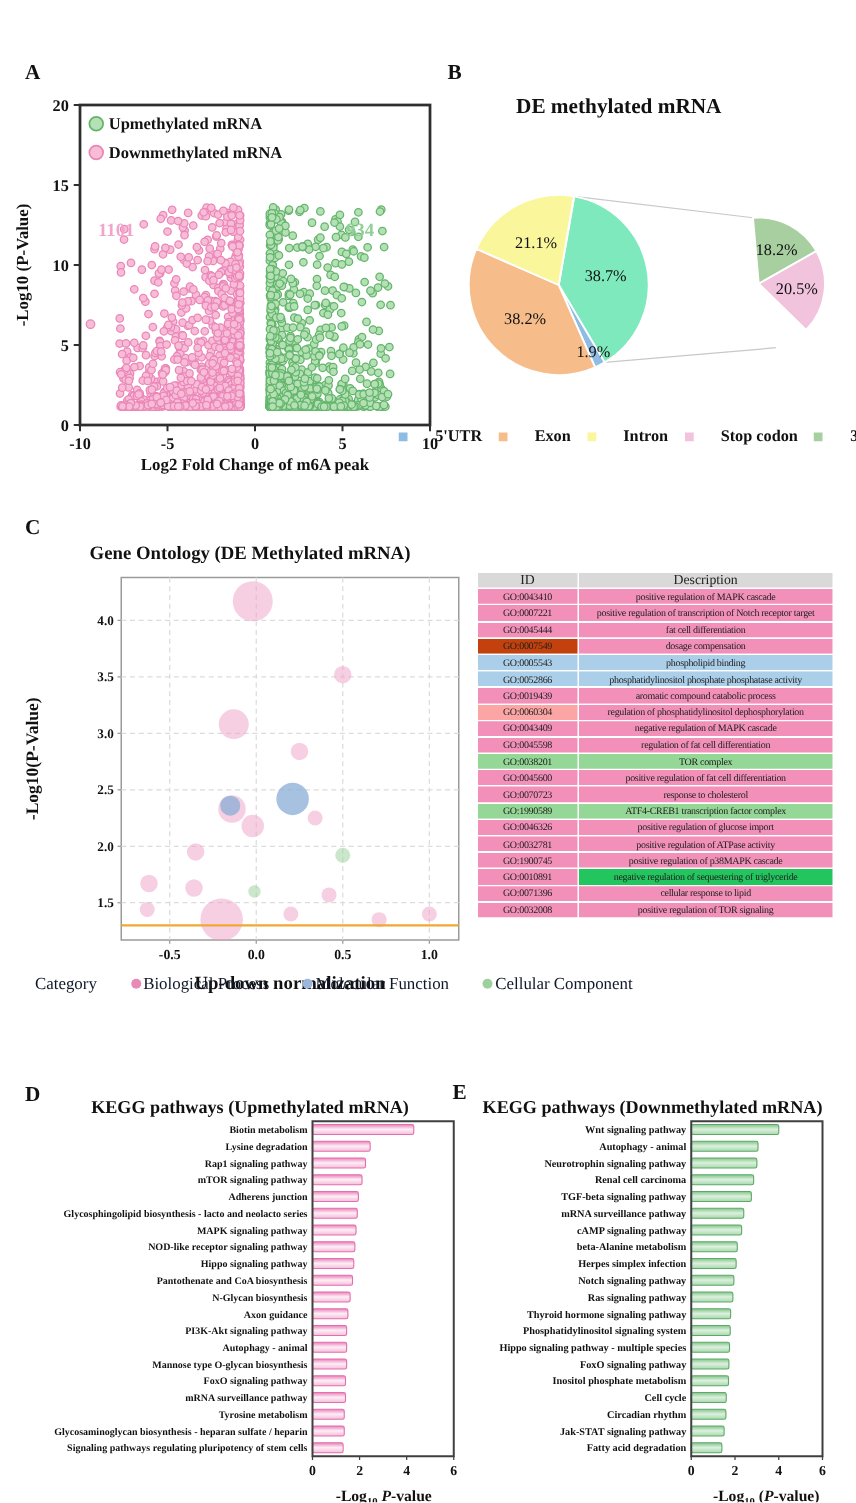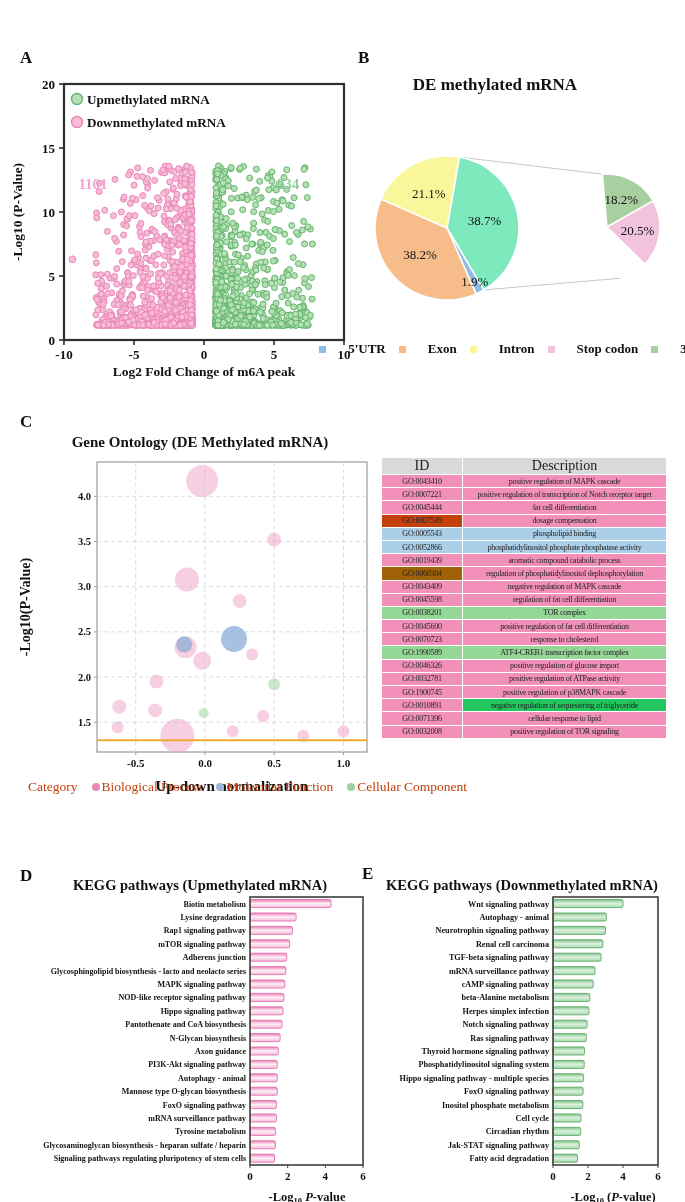--- a/index.html
+++ b/index.html
@@ -8,30 +8,30 @@
   .pletter{position:absolute;font-weight:bold;font-size:17px;color:#111;}
   svg{position:absolute;overflow:visible;}
   svg text{font-family:"Liberation Serif",serif;}
   
   #pie-legend{position:absolute;left:352px;top:341px;width:333px;display:flex;
               justify-content:center;gap:13px;font-weight:bold;font-size:13px;color:#111;}
   #pie-legend .it{display:flex;align-items:center;gap:22px;white-space:nowrap;}
   #pie-legend .sq{width:7px;height:7px;display:inline-block;}
   
   #bubble-legend{position:absolute;left:28px;top:779px;width:645px;display:flex;
-                 gap:14px;font-size:13.5px;color:#c2410c;align-items:center;}
+                 gap:27px;font-size:13.5px;color:#0f172a;align-items:center;}
   #bubble-legend .it{display:flex;align-items:center;gap:2px;white-space:nowrap;}
   #bubble-legend .dot{width:8px;height:8px;border-radius:50%;display:inline-block;}
   
   #go-table{position:absolute;left:381px;top:457px;width:286px;border-collapse:collapse;
             border:1px solid #c9c9c9;table-layout:fixed;}
   #go-table th,#go-table td{border:1px solid #fff;text-align:center;padding:0 2px;
             height:12.2px;font-size:8px;letter-spacing:-0.25px;color:#222;
             white-space:nowrap;overflow:hidden;font-weight:normal;}
-  #go-table th{font-size:14px;letter-spacing:0;}
+  #go-table th{font-size:11px;letter-spacing:0;}
   #go-table .col-id{width:76px;}
 </style>
 </head>
 <body>
 
 <div id="root">
   <div class="pletter" style="left:20px;top:48px">A</div>
   <div class="pletter" style="left:358px;top:48px">B</div>
   <div class="pletter" style="left:20px;top:412px">C</div>
   <div class="pletter" style="left:20px;top:866px">D</div>
@@ -2262,21 +2262,21 @@
         </tr>
         <tr>
           <td class="col-id" style="background: rgb(171, 206, 233);">GO:0052866</td>
           <td style="background: rgb(171, 206, 233);">phosphatidylinositol phosphate phosphatase activity</td>
         </tr>
         <tr>
           <td class="col-id" style="background: rgb(242, 144, 185);">GO:0019439</td>
           <td style="background: rgb(242, 144, 185);">aromatic compound catabolic process</td>
         </tr>
         <tr>
-          <td class="col-id" style="background: #a16207;">GO:0060304</td>
+          <td class="col-id" style="background: #fca5a5;">GO:0060304</td>
           <td style="background: rgb(242, 144, 185);">regulation of phosphatidylinositol dephosphorylation</td>
         </tr>
         <tr>
           <td class="col-id" style="background: rgb(242, 144, 185); margin-left: 19px;">GO:0043409</td>
           <td style="background: rgb(242, 144, 185);">negative regulation of MAPK cascade</td>
         </tr>
         <tr>
           <td class="col-id" style="background: rgb(242, 144, 185);">GO:0045598</td>
           <td style="background: rgb(242, 144, 185);">regulation of fat cell differentiation</td>
         </tr>

